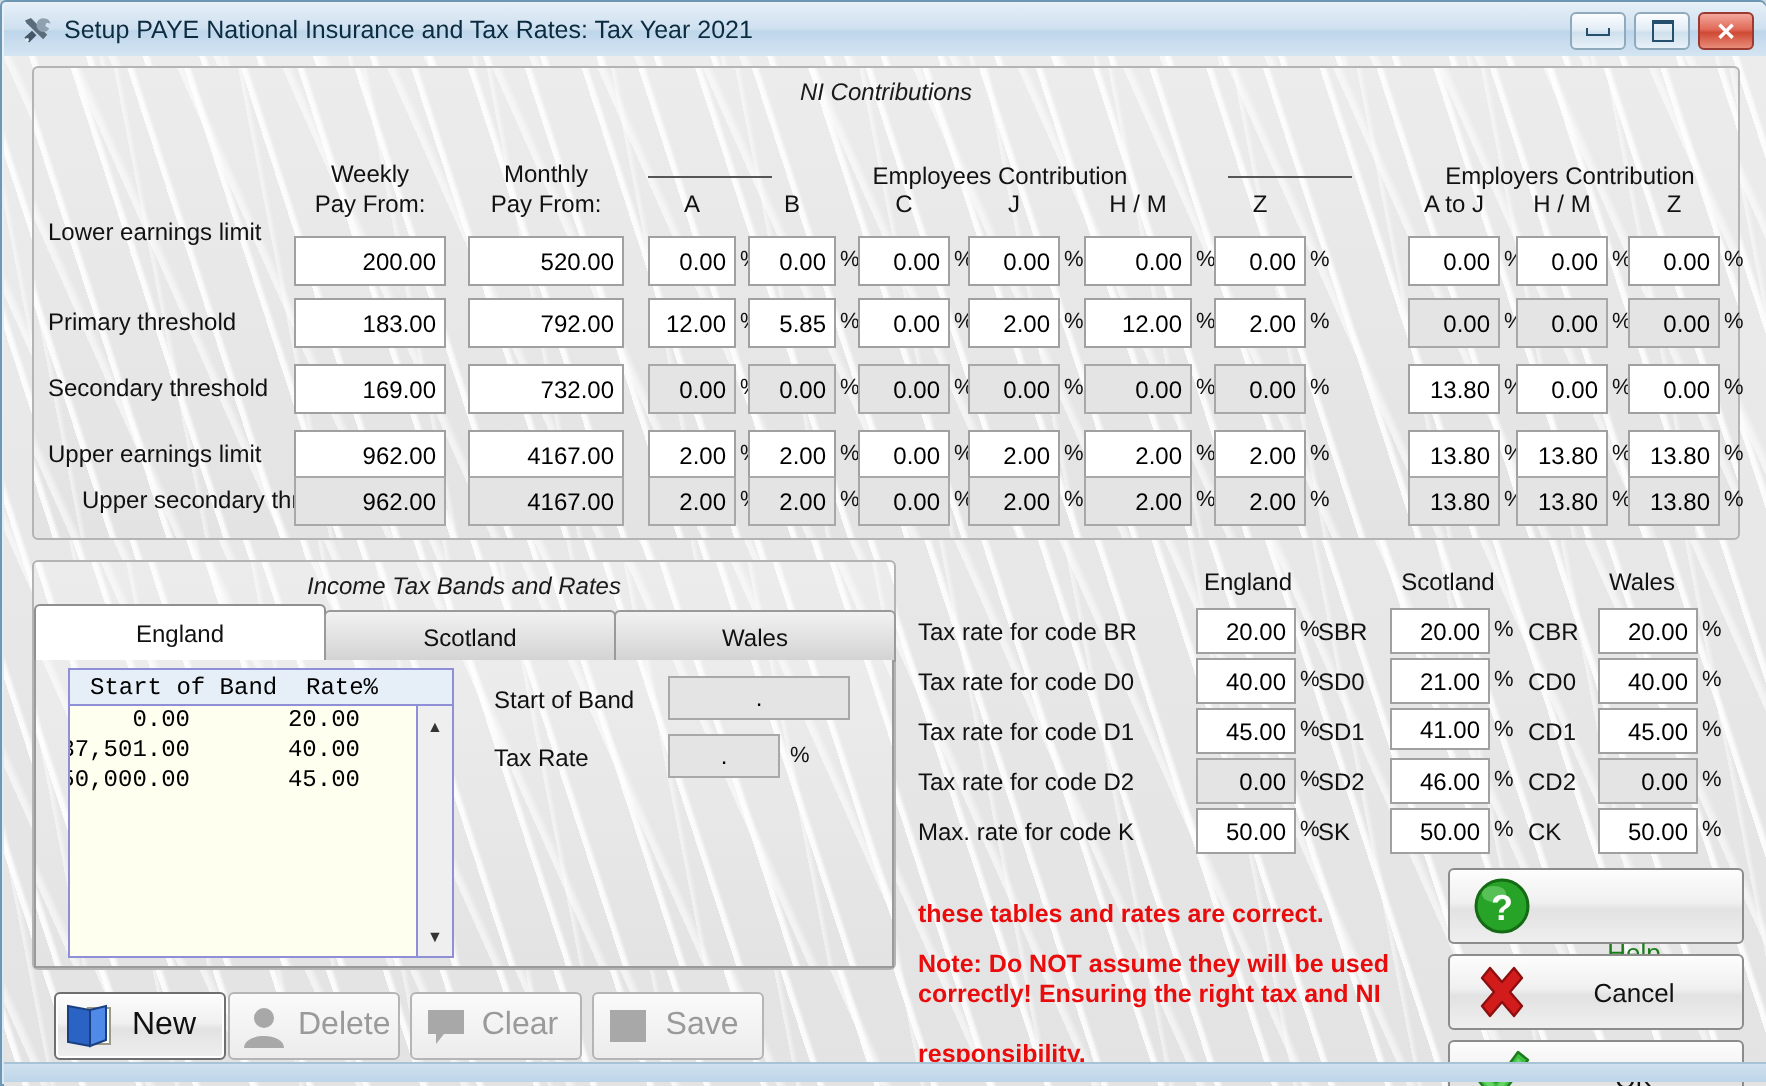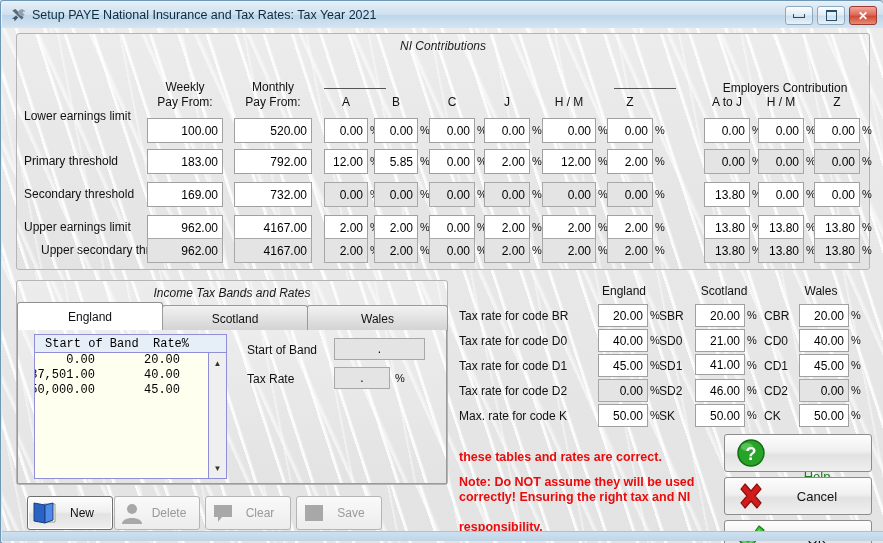--- a/index.html
+++ b/index.html
@@ -129,21 +129,21 @@
     display:flex;align-items:center;justify-content:center;font-size:8px;color:#333;}
   .vs-up{top:2px;}
   .vs-dn{bottom:2px;}
 
   
   .btn{
     position:absolute;box-sizing:border-box;
     border:1px solid #8c8c8c;border-radius:3px;
     background:linear-gradient(to bottom,#fdfdfd 0%,#f0f0f0 45%,#e2e2e2 55%,#efefef 100%);
     display:flex;align-items:center;
-    font-size:12px;color:#111;cursor:default;
+    font-size:16px;color:#111;cursor:default;
   }
   .btn.disabled{color:#9a9a9a;background:linear-gradient(to bottom,#fafafa,#ececec);border-color:#b5b5b5;}
   .btn.focus{border:1px solid #6f6f6f;box-shadow:inset 0 0 0 1px #fff;}
   .btn .bico{width:34px;display:flex;align-items:center;justify-content:center;flex:none;}
   .btn .btxt{flex:1;text-align:center;padding-right:10px;}
   .btn.big{ font-size:13px; }
   .btn.big .bico{width:52px;}
   .btn.big .btxt{text-align:center;padding-right:14px;}
 
   
@@ -186,40 +186,41 @@
 
     <div class="group tex" id="niGroup" style="left:14px;top:5px;width:854px;height:237px;">
       <div class="group-cap">NI Contributions</div>
     </div>
 
     <div class="hdr" style="left:145px;top:52px;width:76px;">Weekly</div>
     <div class="hdr" style="left:145px;top:67px;width:76px;">Pay From:</div>
     <div class="hdr" style="left:232px;top:52px;width:78px;">Monthly</div>
     <div class="hdr" style="left:232px;top:67px;width:78px;">Pay From:</div>
 
+    <div class="hdr" style="left:322px;top:53px;width:352px;">Employees Contribution</div>
     <div style="position:absolute;left:322px;top:60px;width:62px;height:1px;background:#555;"></div>
     <div style="position:absolute;left:612px;top:60px;width:62px;height:1px;background:#555;"></div>
 
     <div class="hdr" style="left:694px;top:53px;width:178px;">Employers Contribution</div>
 
     <div id="niColHeads">
         <div class="hdr" style="left: 322px; top: 67px; width: 44px;">A</div>
         <div class="hdr" style="left: 372px; top: 67px; width: 44px;">B</div>
         <div class="hdr" style="left: 427px; top: 67px; width: 46px;">C</div>
         <div class="hdr" style="left: 482px; top: 67px; width: 46px;">J</div>
         <div class="hdr" style="left: 540px; top: 67px; width: 54px;">H / M</div>
         <div class="hdr" style="left: 605px; top: 67px; width: 46px;">Z</div>
         <div class="hdr" style="left: 698px; top: 67px; width: 54px;">A to J</div>
         <div class="hdr" style="left: 752px; top: 67px; width: 54px;">H / M</div>
         <div class="hdr" style="left: 808px; top: 67px; width: 54px;">Z</div>
       </div>
 
     <div id="niRows">
         <div class="lbl" style="left: 22px; top: 81px;">Lower earnings limit</div>
-        <div class="fld" style="left: 145px; top: 90px; width: 76px; height: 25px;">100.00</div>
+        <div class="fld" style="left: 145px; top: 90px; width: 76px; height: 25px;">200.00</div>
         <div class="fld" style="left: 232px; top: 90px; width: 78px; height: 25px;">520.00</div>
         <div class="fld" style="left: 322px; top: 90px; width: 44px; height: 25px;">0.00</div>
         <span class="pct" style="left: 368px; top: 96px;">%</span>
         <div class="fld" style="left: 372px; top: 90px; width: 44px; height: 25px;">0.00</div>
         <span class="pct" style="left: 418px; top: 96px;">%</span>
         <div class="fld" style="left: 427px; top: 90px; width: 46px; height: 25px;">0.00</div>
         <span class="pct" style="left: 475px; top: 96px;">%</span>
         <div class="fld" style="left: 482px; top: 90px; width: 46px; height: 25px;">0.00</div>
         <span class="pct" style="left: 530px; top: 96px;">%</span>
         <div class="fld" style="left: 540px; top: 90px; width: 54px; height: 25px;">0.00</div>

